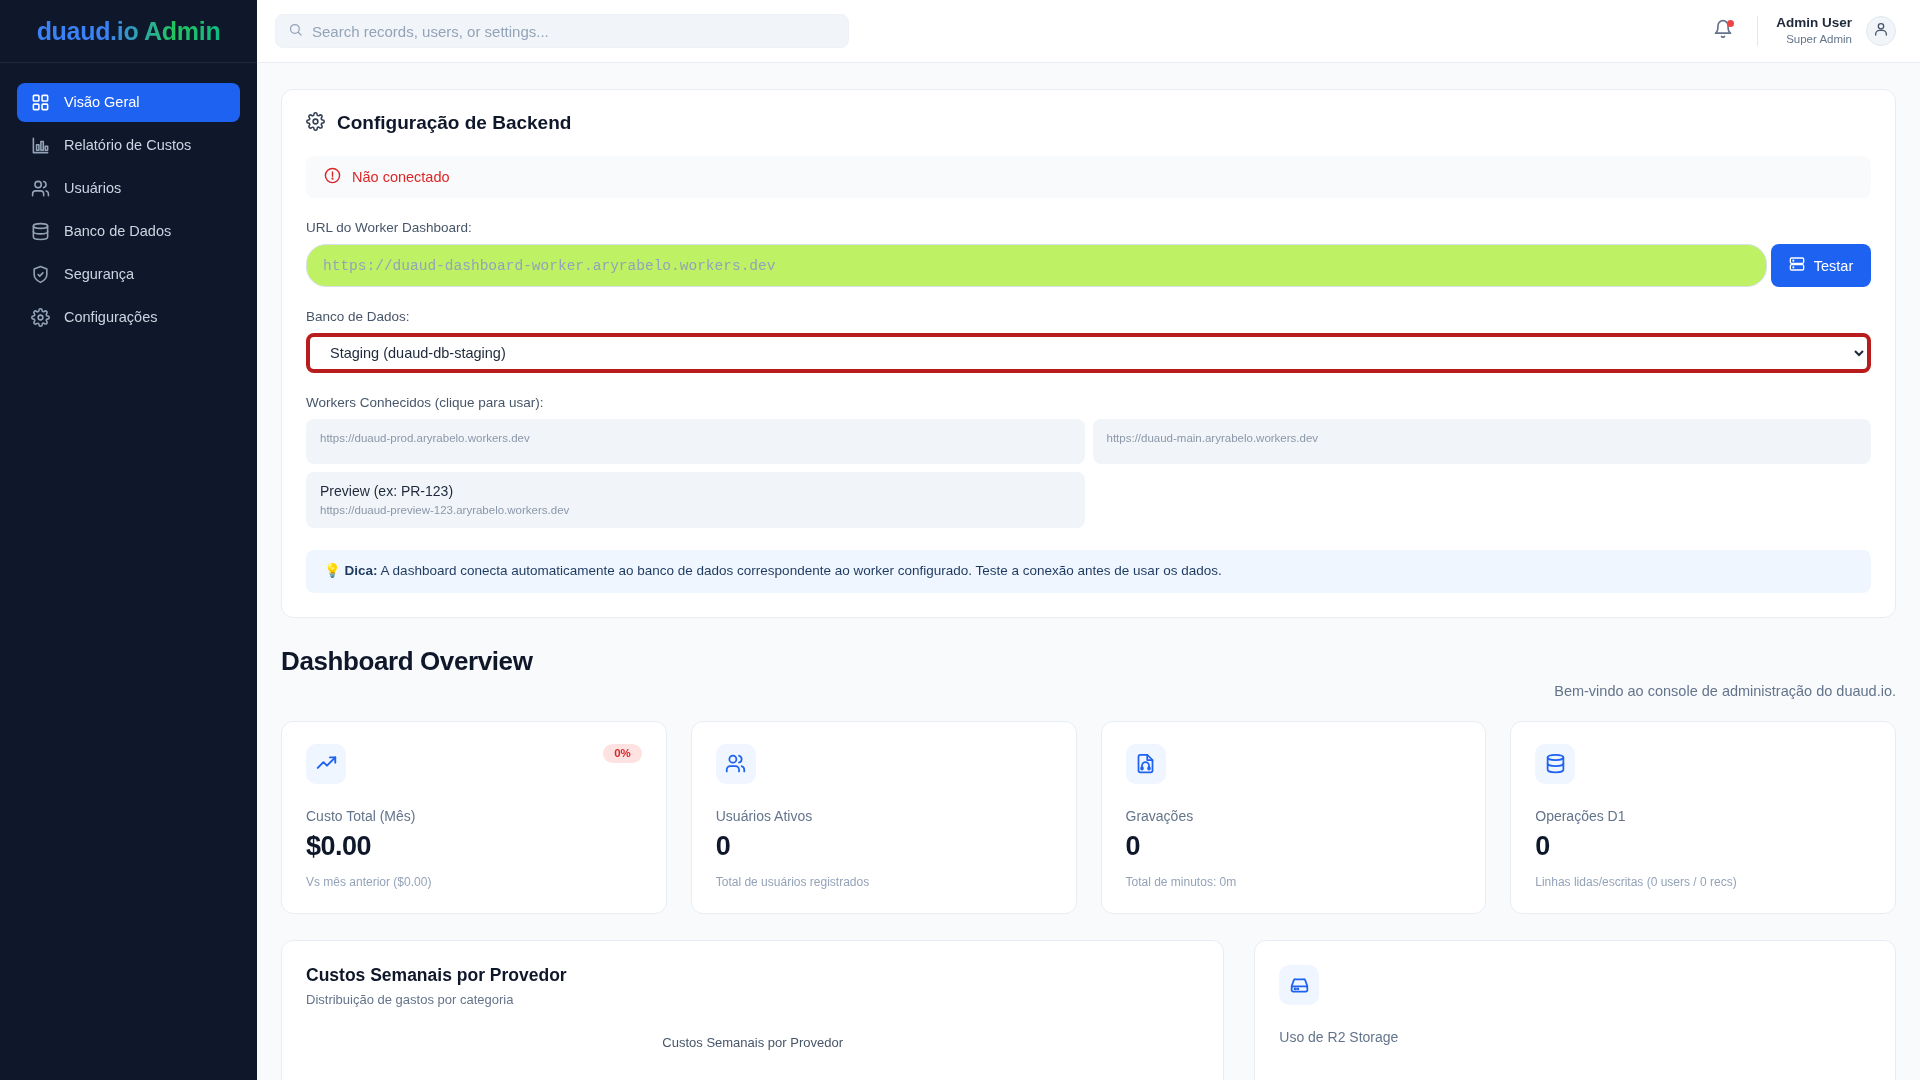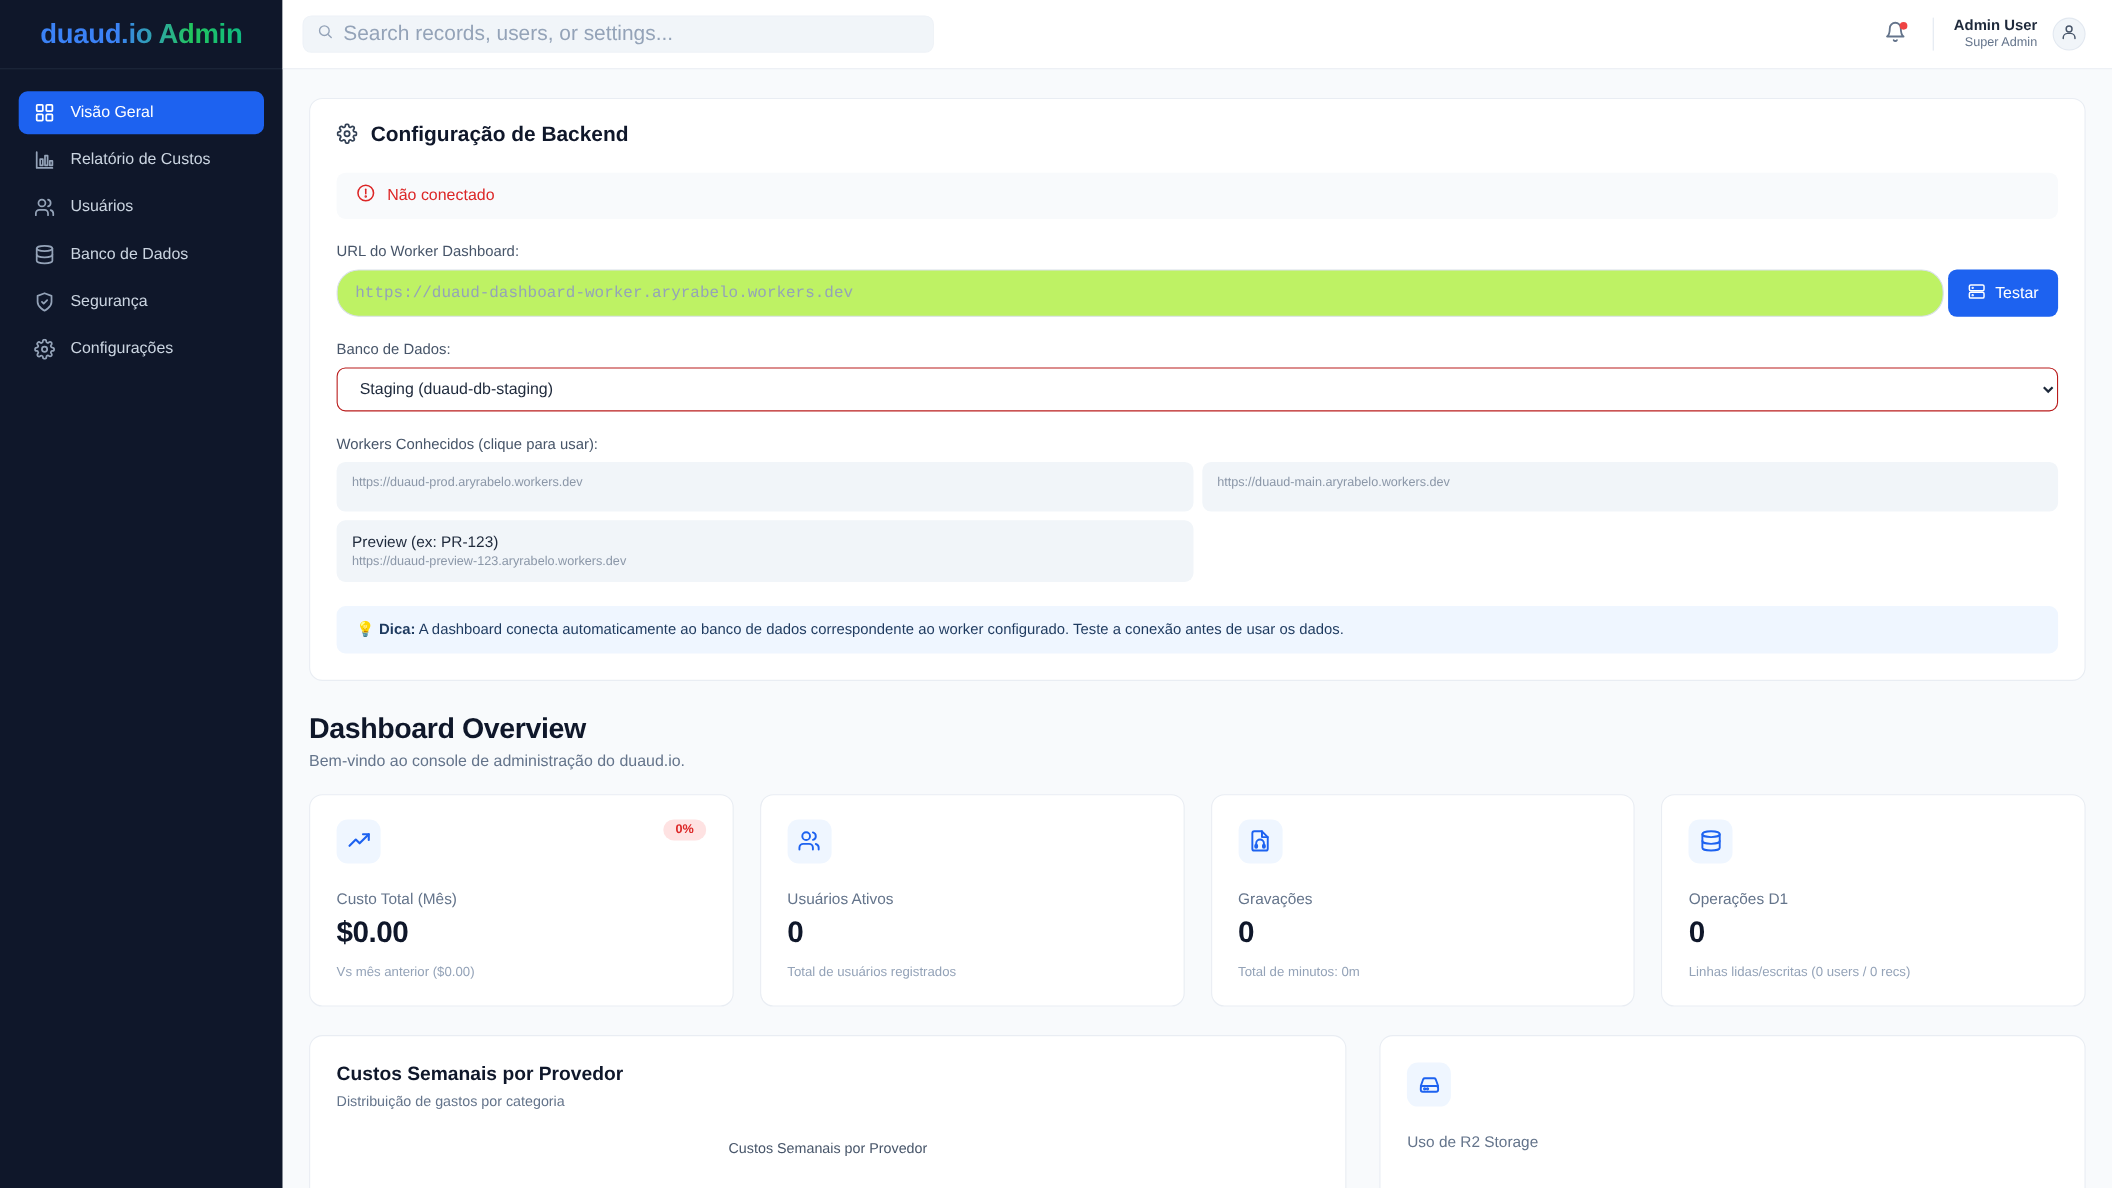--- a/index.html
+++ b/index.html
@@ -54,21 +54,21 @@
     padding:0 24px 0 18px;
   }
   .search {
     position:relative; width:574px; height:34px;
     background:#f1f5f9; border:1px solid #eef2f7; border-radius:8px;
     display:flex; align-items:center; padding:0 12px; gap:9px;
   }
   .search svg { width:15px; height:15px; color:#94a3b8; flex:0 0 15px; }
   .search input {
     border:none; outline:none; background:transparent;
-    font-family:"Liberation Sans", sans-serif; font-size:19px;
+    font-family:"Liberation Sans", sans-serif; font-size:15px;
     color:#4d7c0f; width:100%;
   }
   .search input::placeholder { color:#94a3b8; }
 
   .topright { display:flex; align-items:center; gap:0; }
   .bell-wrap { position:relative; width:40px; height:40px; display:flex; align-items:center; justify-content:center; cursor:pointer; }
   .bell-wrap svg { width:20px; height:20px; color:#64748b; }
   .bell-dot { position:absolute; top:9px; right:9px; width:7px; height:7px; border-radius:50%; background:#ef4444; }
   .divider-v { width:1px; height:30px; background:#e2e8f0; margin:0 18px 0 14px; }
   .userblock { text-align:right; line-height:1.25; margin-right:14px; }
@@ -112,21 +112,21 @@
   .url-input::placeholder { color:#94a3b8; }
   .btn-test {
     flex:0 0 auto; width:100px; background:#1d62f0; color:#fff;
     border:none; border-radius:8px; cursor:pointer;
     display:flex; align-items:center; justify-content:center; gap:9px;
     font-family:"Liberation Sans", sans-serif; font-size:14.5px; font-weight:500;
   }
   .btn-test svg { width:16px; height:16px; }
 
   .db-select {
-    width:100%; height:40px; border:1px solid #b91c1c; border-radius:8px;
+    width:100%; height:40px; border:4px solid #b91c1c; border-radius:8px;
     background:#fff; padding:0 16px; margin-bottom:22px;
     font-family:"Liberation Sans", sans-serif; font-size:14.5px; color:#1e293b;
     outline:none; appearance:auto;
   }
 
   .workers-grid {
     display:grid; grid-template-columns:1fr 1fr; gap:8px; margin-bottom:22px;
   }
   .worker-card {
     background:#f1f5f9; border-radius:8px; padding:10px 14px; cursor:pointer;
@@ -137,21 +137,21 @@
 
   .tip {
     background:#eff6ff; border-radius:8px; padding:12px 18px;
     font-size:13.5px; color:#1e3a5f; line-height:1.4;
   }
   .tip b { font-weight:bold; }
 
   
   .overview { margin-top:28px; }
   .overview-title { font-size:26px; font-weight:bold; color:#0f172a; letter-spacing:-0.4px; }
-  .overview-sub { font-size:14.5px; color:#64748b; margin-top:6px; }
+  .overview-sub { font-size:14.5px; color:#64748b; margin-top:6px;text-align:right; }
 
   .stats-grid {
     display:grid; grid-template-columns:repeat(4,1fr); gap:24px; margin-top:22px;
   }
   .stat-card {
     background:#fff; border:1px solid #e9edf3; border-radius:12px;
     padding:22px 24px 24px 24px; position:relative; min-height:188px;
   }
   .stat-head { display:flex; align-items:flex-start; justify-content:space-between; }
   .stat-icon {

